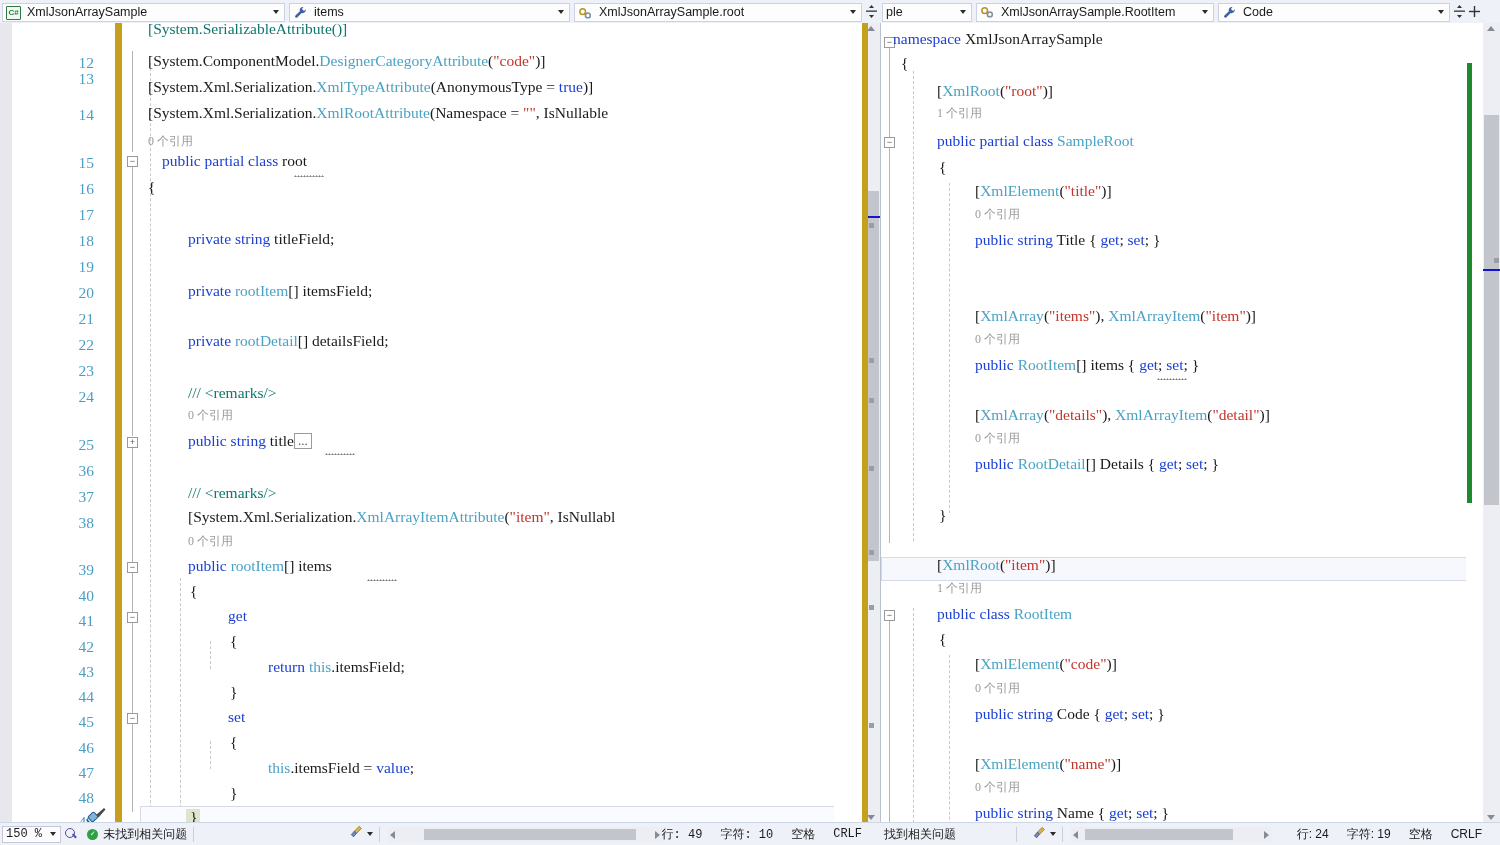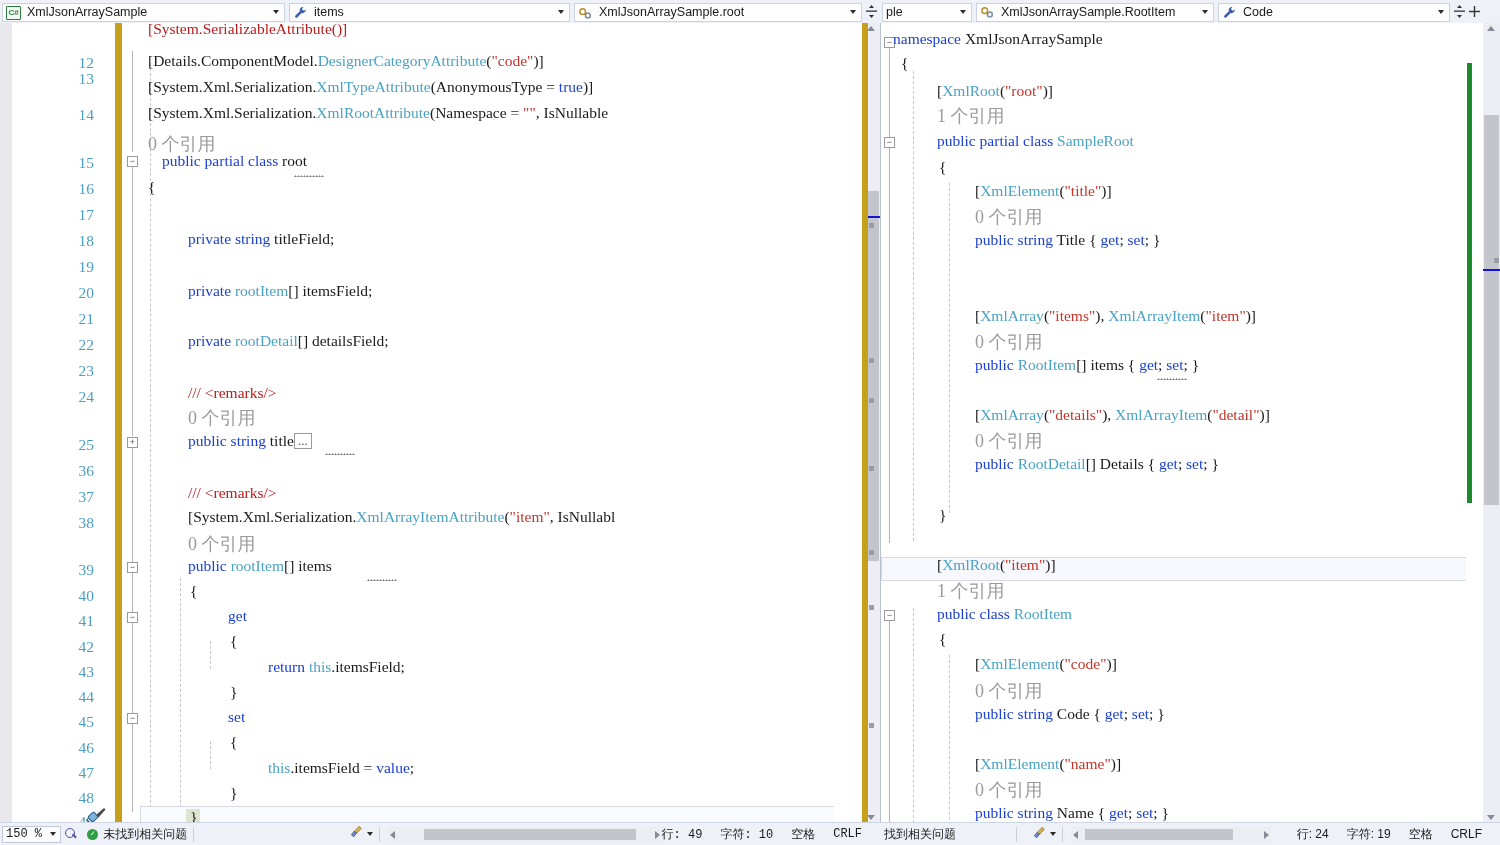--- a/index.html
+++ b/index.html
@@ -54,22 +54,22 @@
   #left-code{left:122px;right:46px;}
   #right-code{left:0;right:34px;}
 
   .codeline{position:absolute;white-space:pre;
     font-family:"Liberation Serif", serif;font-size:15.5px;line-height:1;letter-spacing:0;}
 
   
   .kw{color:#1a3fd4;}
   .typ{color:#4aa3c4;}
   .str{color:#c4342b;}
-  .cmt{color:#b91c1c;}
-  .ref{color:#9a9a9a;font-size:18px;}
+  .cmt{color:#0f766e;}
+  .ref{color:#9a9a9a;font-size:12px;}
   .pln{color:#1a1a1a;}
   .ident{color:#1a1a1a;}
 
   
   .fold{position:absolute;width:11px;height:11px;border:1px solid #9a9a9a;background:#fff;
         font-family:"Liberation Sans",sans-serif;font-size:9px;line-height:9px;text-align:center;
         color:#555;box-sizing:border-box;}
   .foldline{position:absolute;width:1px;background:#b4b4b4;}
 
   
@@ -282,21 +282,21 @@
       <div class="guide" style="left:28px;top:40px;height:780px;"></div>
       <div class="guide" style="left:58px;top:555px;height:240px;"></div>
       <div class="guide" style="left:88px;top:618px;height:28px;"></div>
       <div class="guide" style="left:88px;top:718px;height:28px;"></div>
 
       <div class="curline" style="left:18px;top:783px;width:715px;height:24px;"></div>
       <div class="selhl" style="left:64px;top:786px;width:14px;height:20px;"></div>
 
       <div class="codeline cmt" style="left:26px;top:-2px;">[System.SerializableAttribute()]</div>
 
-      <div class="codeline" style="left:26px;top:30px;"><span class="pln">[Details.ComponentModel.</span><span class="typ">DesignerCategoryAttribute</span><span class="pln">(</span><span class="str">"code"</span><span class="pln">)]</span></div>
+      <div class="codeline" style="left:26px;top:30px;"><span class="pln">[System.ComponentModel.</span><span class="typ">DesignerCategoryAttribute</span><span class="pln">(</span><span class="str">"code"</span><span class="pln">)]</span></div>
 
       <div class="codeline" style="left:26px;top:56px;"><span class="pln">[System.Xml.Serialization.</span><span class="typ">XmlTypeAttribute</span><span class="pln">(AnonymousType = </span><span class="kw">true</span><span class="pln">)]</span></div>
 
       <div class="codeline" style="left:26px;top:82px;"><span class="pln">[System.Xml.Serialization.</span><span class="typ">XmlRootAttribute</span><span class="pln">(Namespace = </span><span class="str">""</span><span class="pln">, IsNullable</span></div>
 
       <div class="codeline ref" style="left:26px;top:112px;">0 个引用</div>
 
       <div class="codeline" style="left:40px;top:130px;"><span class="kw">public partial class </span><span class="ident">root</span></div>
       <div class="squig" style="left:172px;top:152px;width:30px;"></div>
 

